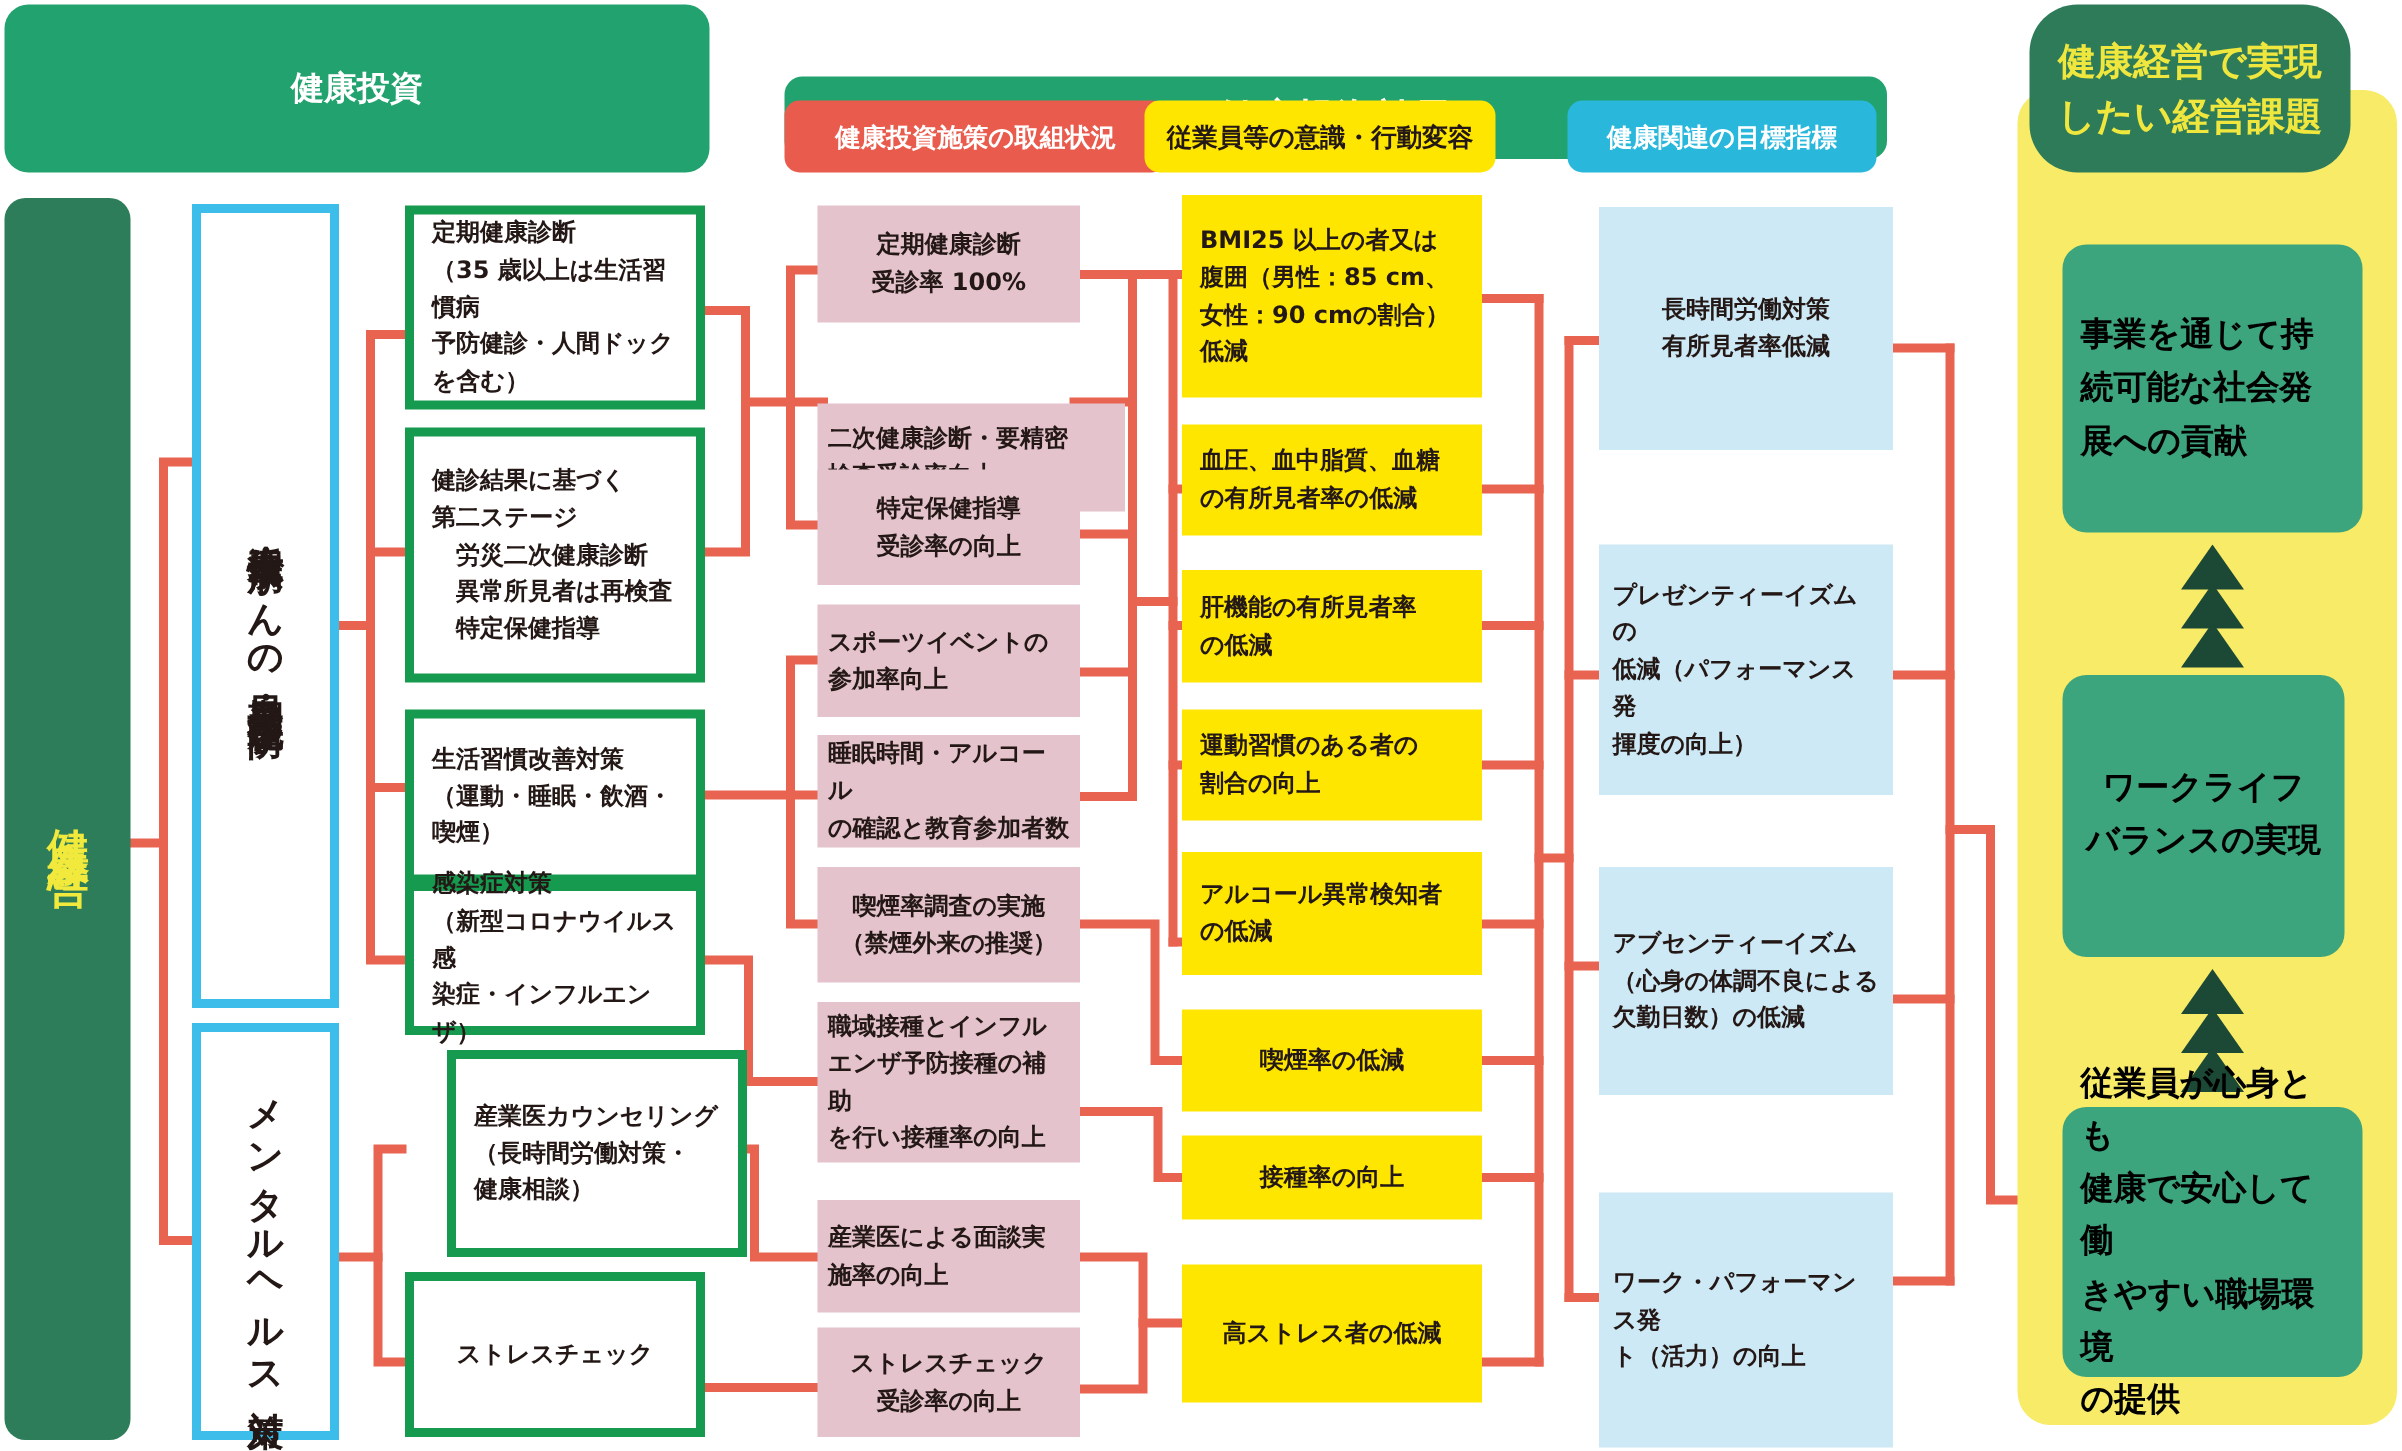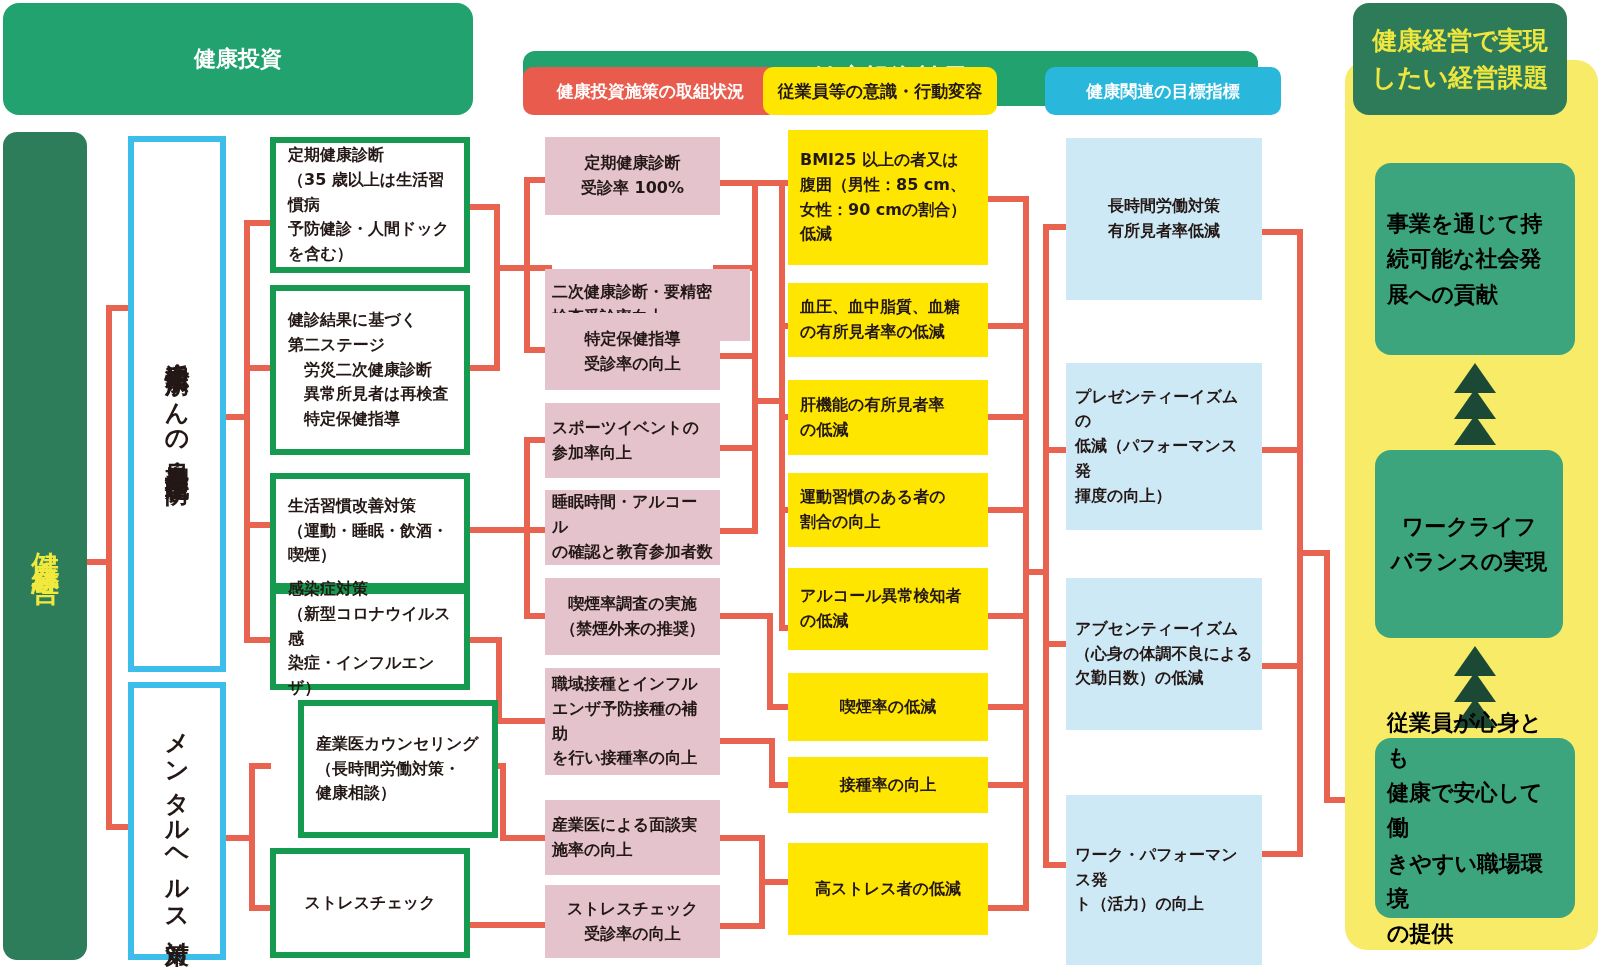--- a/index.html
+++ b/index.html
@@ -21,21 +21,21 @@
   .vbox{writing-mode:vertical-rl;text-orientation:upright;display:flex;align-items:center;justify-content:center;}
   .root{background:#2E7D5A;color:#F2E93D;border-radius:14px;font-size:28px;letter-spacing:8px;}
   .cat{background:#ffffff;border:6px solid #3DBDEA;color:#231815;font-size:24px;letter-spacing:2px;}
   
   .inv{background:#ffffff;border:6px solid #169A4F;font-size:16px;padding:0 12px;}
   .pink{background:#E4C3CD;font-size:16px;padding:0 7px;}
   .yel{background:#FFE600;font-size:16px;padding:0 12px;}
   .blu{background:#CEE9F6;font-size:16px;padding:0 9px;}
   
   .gpanel{background:#F7EB67;border-radius:22px;}
-  .ghdr{background:#2E7B59;color:#F0E73E;border-radius:16px;font-size:25px;line-height:1.5;display:flex;align-items:center;justify-content:center;text-align:center;white-space:pre-line;}
+  .ghdr{background:#2E7B59;color:#F0E73E;border-radius:32px;font-size:25px;line-height:1.5;display:flex;align-items:center;justify-content:center;text-align:center;white-space:pre-line;}
   .gbox{background:#3DA57E;color:#000000;border-radius:16px;font-size:22px;line-height:1.6;padding:0 12px;}
   svg.lines{position:absolute;left:0;top:0;}
 </style>
 </head>
 <body>
 
 <div id="canvas">
 
   <svg class="lines" width="1601" height="967">
     <g stroke="#E96450" stroke-width="6" fill="none" stroke-linecap="square">
@@ -99,21 +99,21 @@
       <polyline points="1254,854 1300,854"></polyline>
       <polyline points="1300,232 1300,854"></polyline>
       <polyline points="1300,553 1327,553 1327,800 1380,800"></polyline>
     </g>
   </svg>
 
   <div class="abs hdr" style="left:3px;top:3px;width:470px;height:112px;font-size:22px;">健康投資</div>
   <div class="abs hdr" style="left:523px;top:3px;width:735px;height:55px;font-size:26px;border-radius:12px;margin-top:48px;">健康投資効果</div>
   <div class="abs sub sub-red" style="left:523px;top:67px;width:255px;height:48px;">健康投資施策の取組状況</div>
   <div class="abs sub sub-yel" style="left:763px;top:67px;width:234px;height:48px;">従業員等の意識・行動変容</div>
-  <div class="abs sub sub-cyn" style="left:1045px;top:67px;width:236px;height:48px;">健康関連の目標指標</div>
+  <div class="abs sub sub-cyn" style="left:1045px;top:67px;width:206px;height:48px;">健康関連の目標指標</div>
 
   <div class="abs vbox root" style="left:3px;top:132px;width:84px;height:828px;">健康経営</div>
 
   <div class="abs vbox cat" style="left:128px;top:136px;width:98px;height:536px;">生活習慣病・がんの早期発見・重症化予防</div>
   <div class="abs vbox cat" style="left:128px;top:682px;width:98px;height:278px;">メンタルヘルス対策</div>
 
   <div class="abs box al inv" style="left:270px;top:137px;width:200px;height:136px;">定期健康診断
 （35 歳以上は生活習慣病
 予防健診・人間ドック
 を含む）</div>
@@ -188,21 +188,21 @@
 展への貢献</div>
   <div class="abs" style="left:1451px;top:363px;">
     <svg width="48" height="84">
         <g fill="#1C4936">
       <polygon points="24,0 3,30 45,30"></polygon>
       <polygon points="24,26 3,56 45,56"></polygon>
       <polygon points="24,52 3,82 45,82"></polygon>
     </g>
       </svg>
   </div>
-  <div class="abs box ac gbox" style="left:1375px;top:450px;width:188px;height:188px;">ワークライフ
+  <div class="abs box ac gbox" style="left:1375px;top:450px;width:188px;height:188px;font-family:Liberation Mono, monospace;">ワークライフ
 バランスの実現</div>
   <div class="abs" style="left:1451px;top:646px;">
     <svg width="48" height="84">
         <g fill="#1C4936">
       <polygon points="24,0 3,30 45,30"></polygon>
       <polygon points="24,26 3,56 45,56"></polygon>
       <polygon points="24,52 3,82 45,82"></polygon>
     </g>
       </svg>
   </div>

